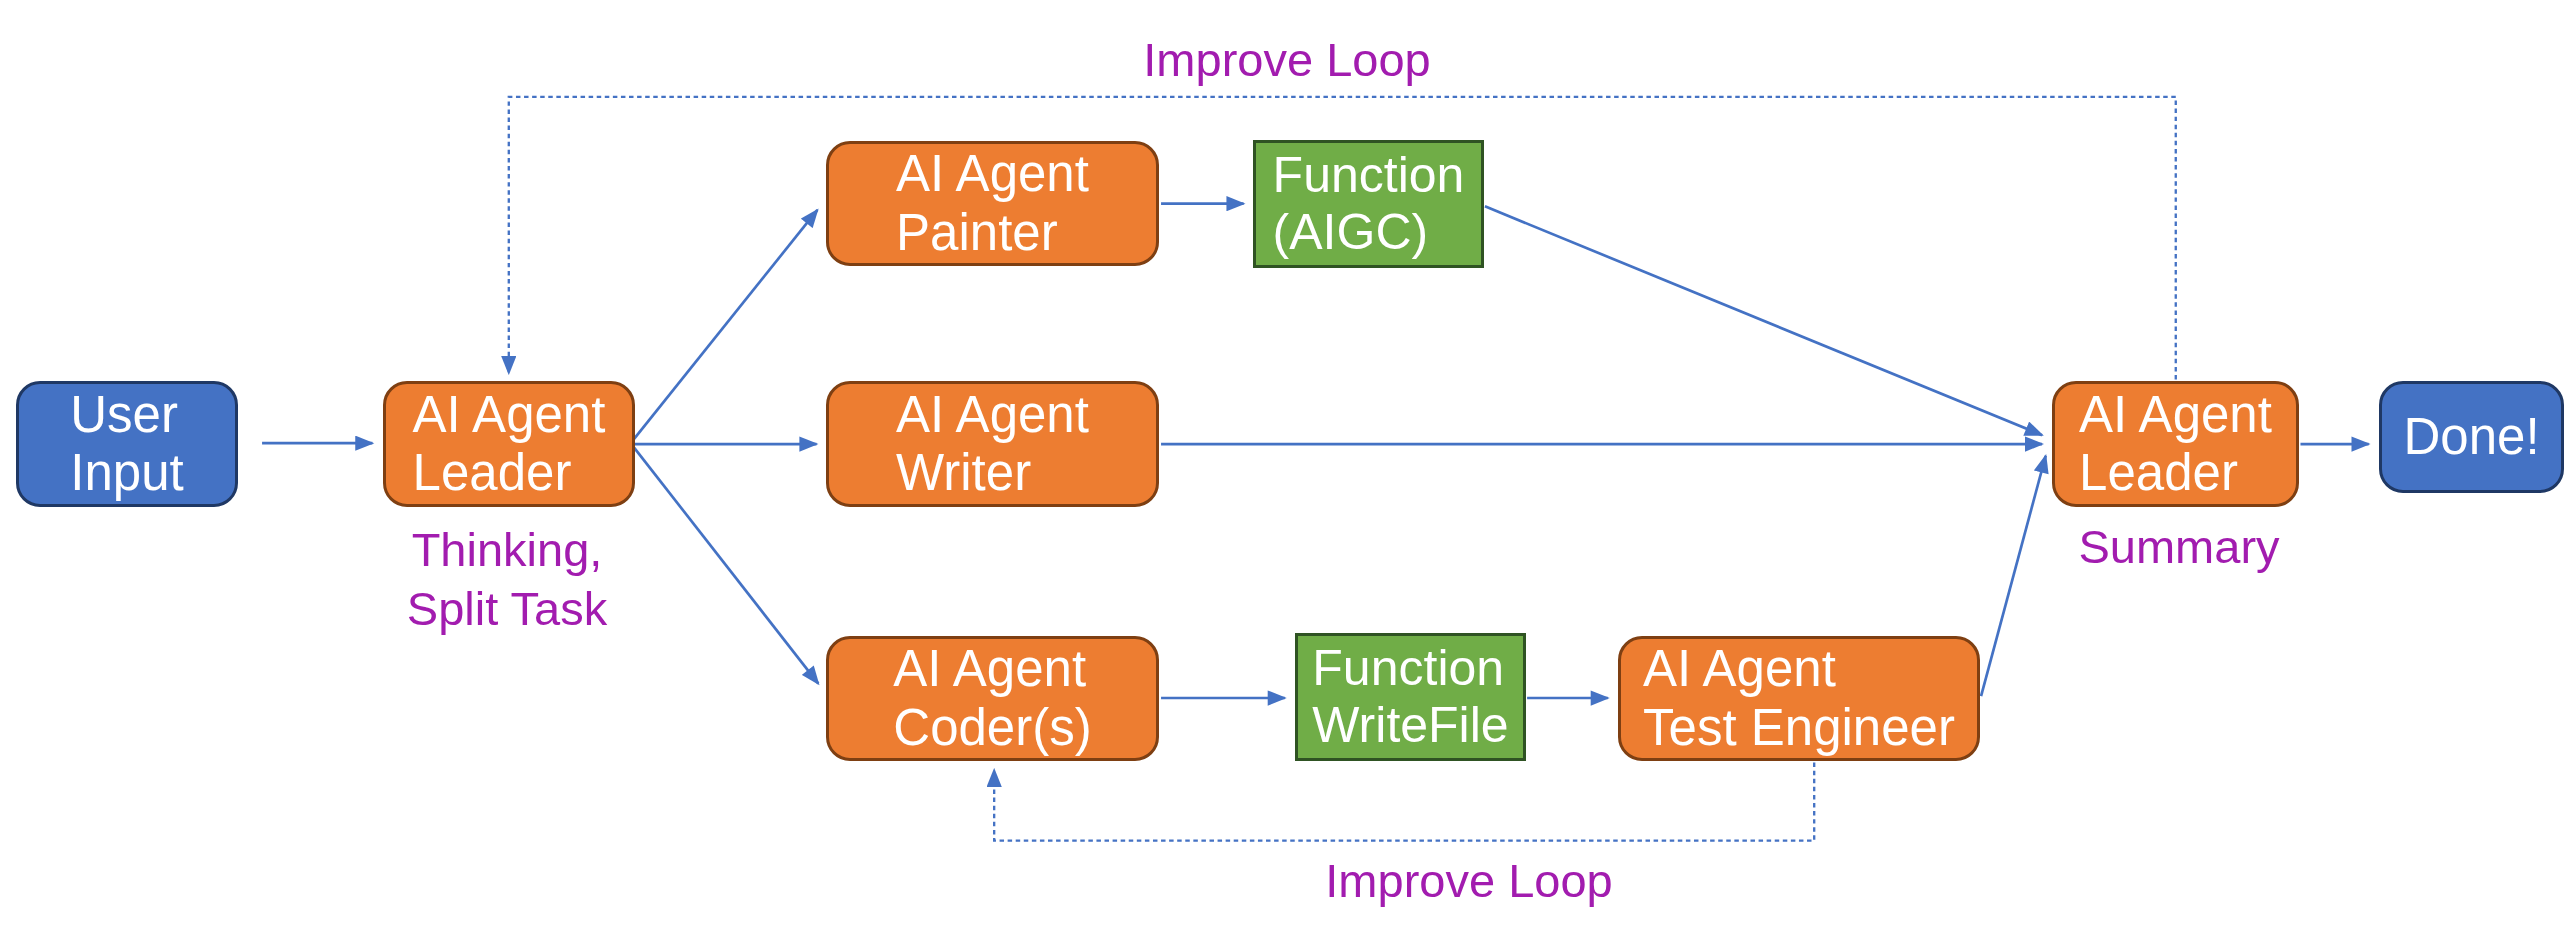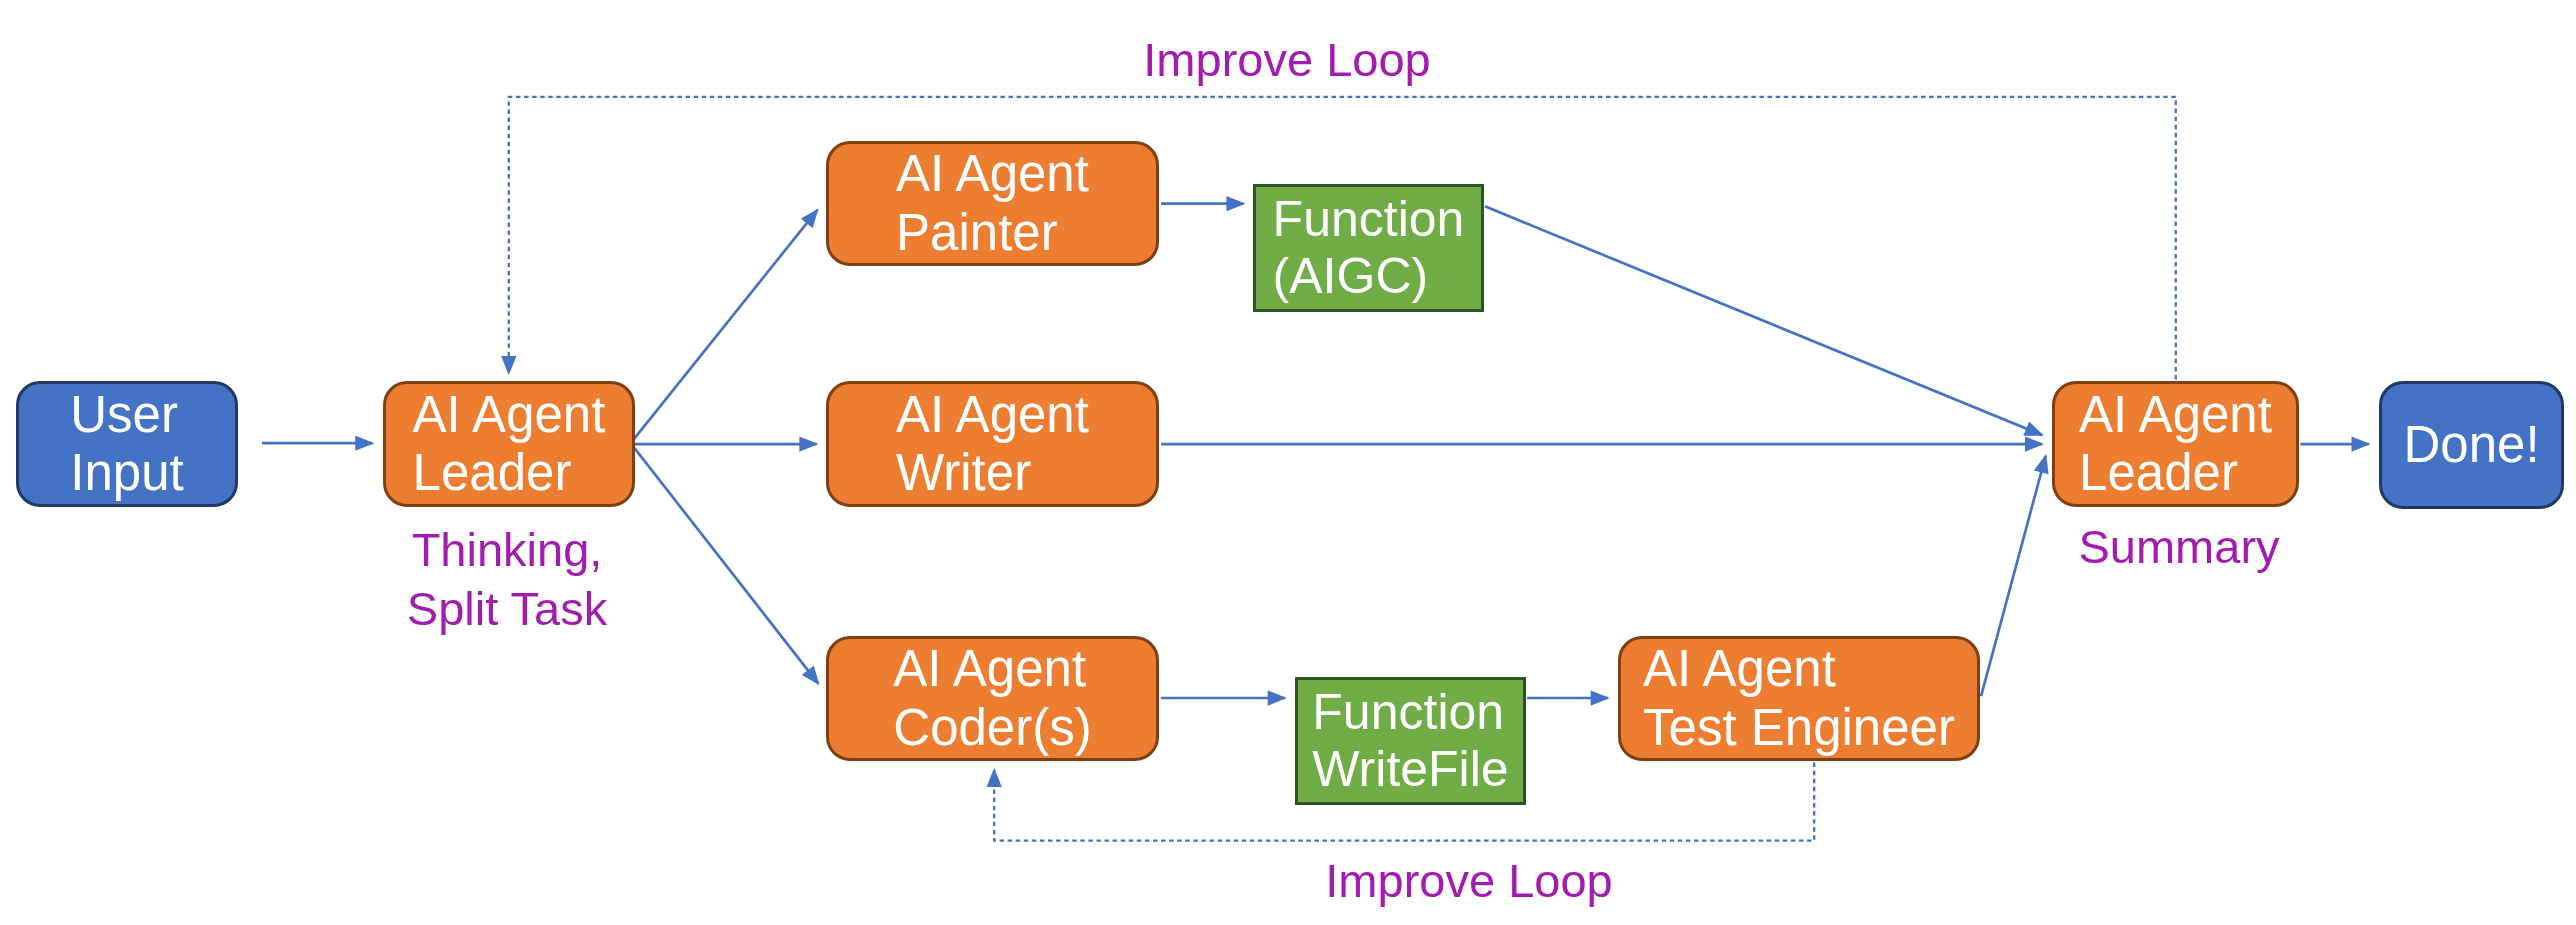--- a/index.html
+++ b/index.html
@@ -31,41 +31,41 @@
     justify-content: center;
     color: #ffffff;
     font-size: 51px;
     line-height: 1.14;
     white-space: pre-line;
     font-weight: 400;
   }
   .rounded { border-radius: 24px; }
   .blue   { background: #4472C4; border: 3.6px solid #1F3864; }
   .orange { background: #ED7D31; border: 3.6px solid #7E3F12; }
-  .green  { background: #70AD47; border: 3.6px solid #2F5323; font-size: 50px; margin-top: 44px; }
+  .green  { background: #70AD47; border: 3.6px solid #2F5323; font-size: 50px; }
   .caption {
     position: absolute;
     color: #a21caf;
     font-size: 47px;
     line-height: 1.25;
     text-align: center;
     white-space: pre-line;
     transform: translateX(-50%);
   }
   
   #n-user-input     { left: 16px;   top: 381px; width: 222px; height: 126px; }
   #n-leader-left    { left: 383px;  top: 381px; width: 252px; height: 126px; }
   #n-painter        { left: 826px;  top: 141px; width: 333px; height: 125px; }
   #n-func-aigc      { left: 1253px; top: 140px; width: 231px; height: 128px; }
   #n-writer         { left: 826px;  top: 381px; width: 333px; height: 126px; }
   #n-coder          { left: 826px;  top: 636px; width: 333px; height: 125px; }
   #n-func-writefile { left: 1295px; top: 633px; width: 231px; height: 128px; }
   #n-test-engineer  { left: 1618px; top: 636px; width: 362px; height: 125px; }
   #n-leader-right   { left: 2052px; top: 381px; width: 247px; height: 126px; }
-  #n-done           { left: 2379px; top: 381px; width: 185px; height: 128px; }
+  #n-done           { left: 2379px; top: 381px; width: 185px; height: 112px; }
   
   #c-thinking       { left: 507px;  top: 521px; }
   #c-summary        { left: 2179px; top: 518px; }
   #c-improve-top    { left: 1287px; top: 30.5px;  }
   #c-improve-bottom { left: 1469px; top: 852px; }
 </style>
 </head>
 <body>
 
 <div class="canvas">

